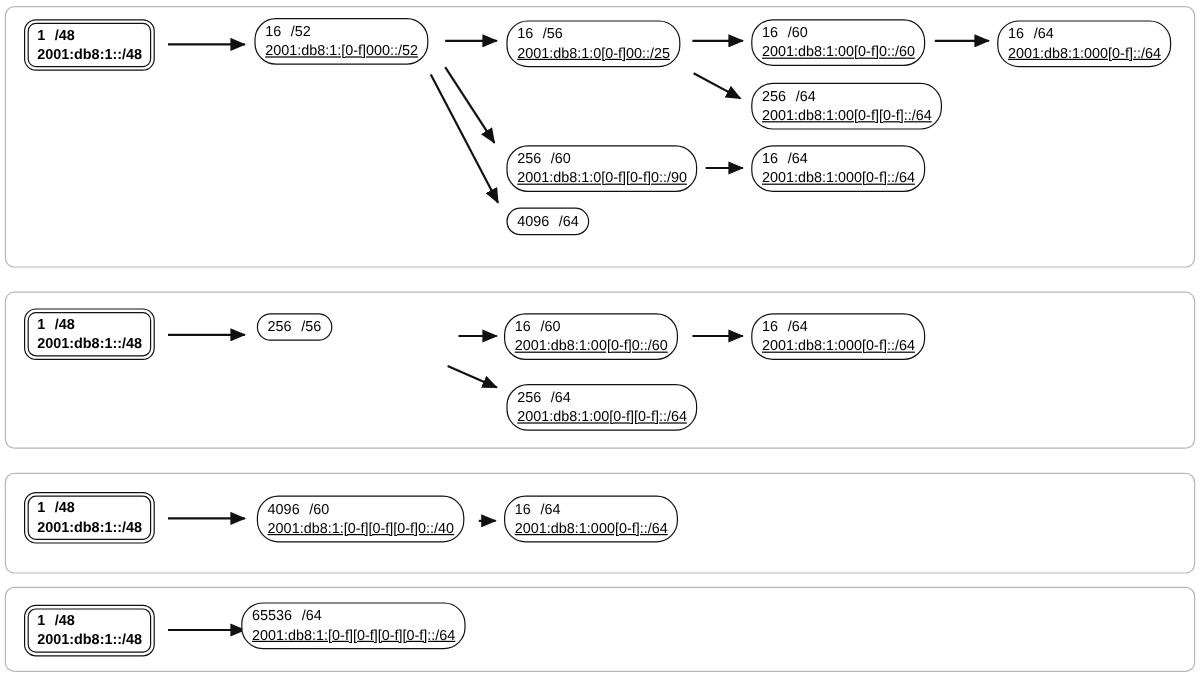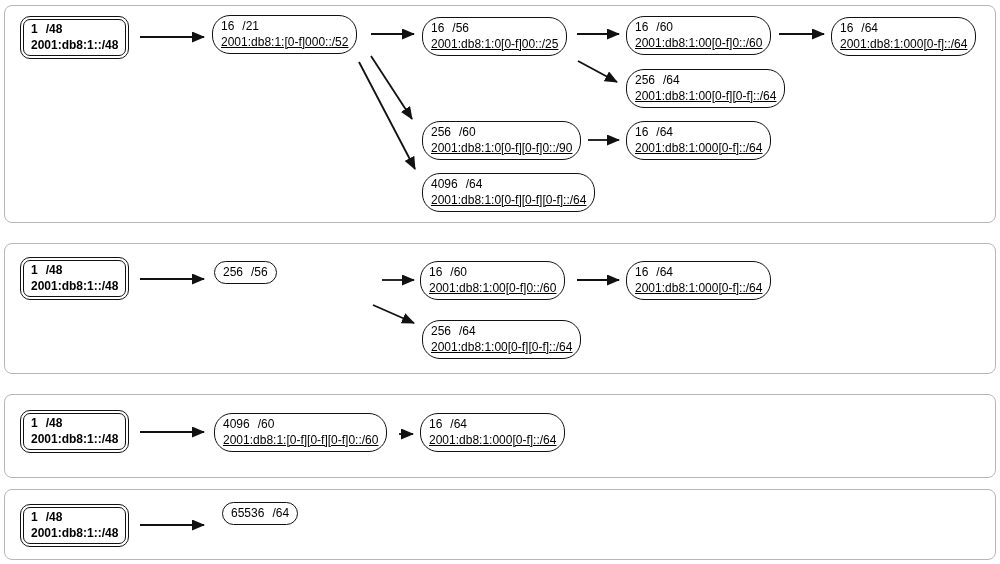--- a/index.html
+++ b/index.html
@@ -110,21 +110,21 @@
       <span class="line1">
           <span>1</span>
           <span>/48</span>
         </span>
       <span class="prefix">2001:db8:1::/48</span>
     </div>
   </div>
   <div class="node" style="left:212px; top:15px;">
     <span class="line1">
         <span>16</span>
-        <span>/21</span>
+        <span>/52</span>
       </span>
     <span class="prefix">2001:db8:1:[0-f]000::/52</span>
   </div>
   <div class="node" style="left:422px; top:17px;">
     <span class="line1">
         <span>16</span>
         <span>/56</span>
       </span>
     <span class="prefix">2001:db8:1:0[0-f]00::/25</span>
   </div>
@@ -161,21 +161,20 @@
         <span>16</span>
         <span>/64</span>
       </span>
     <span class="prefix">2001:db8:1:000[0-f]::/64</span>
   </div>
   <div class="node" style="left:422px; top:173px;">
     <span class="line1">
         <span>4096</span>
         <span>/64</span>
       </span>
-    <span class="prefix">2001:db8:1:0[0-f][0-f][0-f]::/64</span>
   </div>
 
   <div class="rootnode" style="left:20px; top:257px;">
     <div class="inner">
       <span class="line1">
           <span>1</span>
           <span>/48</span>
         </span>
       <span class="prefix">2001:db8:1::/48</span>
     </div>
@@ -215,39 +214,40 @@
           <span>/48</span>
         </span>
       <span class="prefix">2001:db8:1::/48</span>
     </div>
   </div>
   <div class="node" style="left:214px; top:413px;">
     <span class="line1">
         <span>4096</span>
         <span>/60</span>
       </span>
-    <span class="prefix">2001:db8:1:[0-f][0-f][0-f]0::/60</span>
+    <span class="prefix">2001:db8:1:[0-f][0-f][0-f]0::/40</span>
   </div>
   <div class="node" style="left:420px; top:413px;">
     <span class="line1">
         <span>16</span>
         <span>/64</span>
       </span>
     <span class="prefix">2001:db8:1:000[0-f]::/64</span>
   </div>
 
   <div class="rootnode" style="left:20px; top:504px;">
     <div class="inner">
       <span class="line1">
           <span>1</span>
           <span>/48</span>
         </span>
       <span class="prefix">2001:db8:1::/48</span>
     </div>
   </div>
-  <div class="node" style="left:222px; top:502px;">
+  <div class="node" style="left:201px; top:502px;">
     <span class="line1">
         <span>65536</span>
         <span>/64</span>
       </span>
+    <span class="prefix">2001:db8:1:[0-f][0-f][0-f][0-f]::/64</span>
   </div>
 
 </div>
 
 </body></html>

